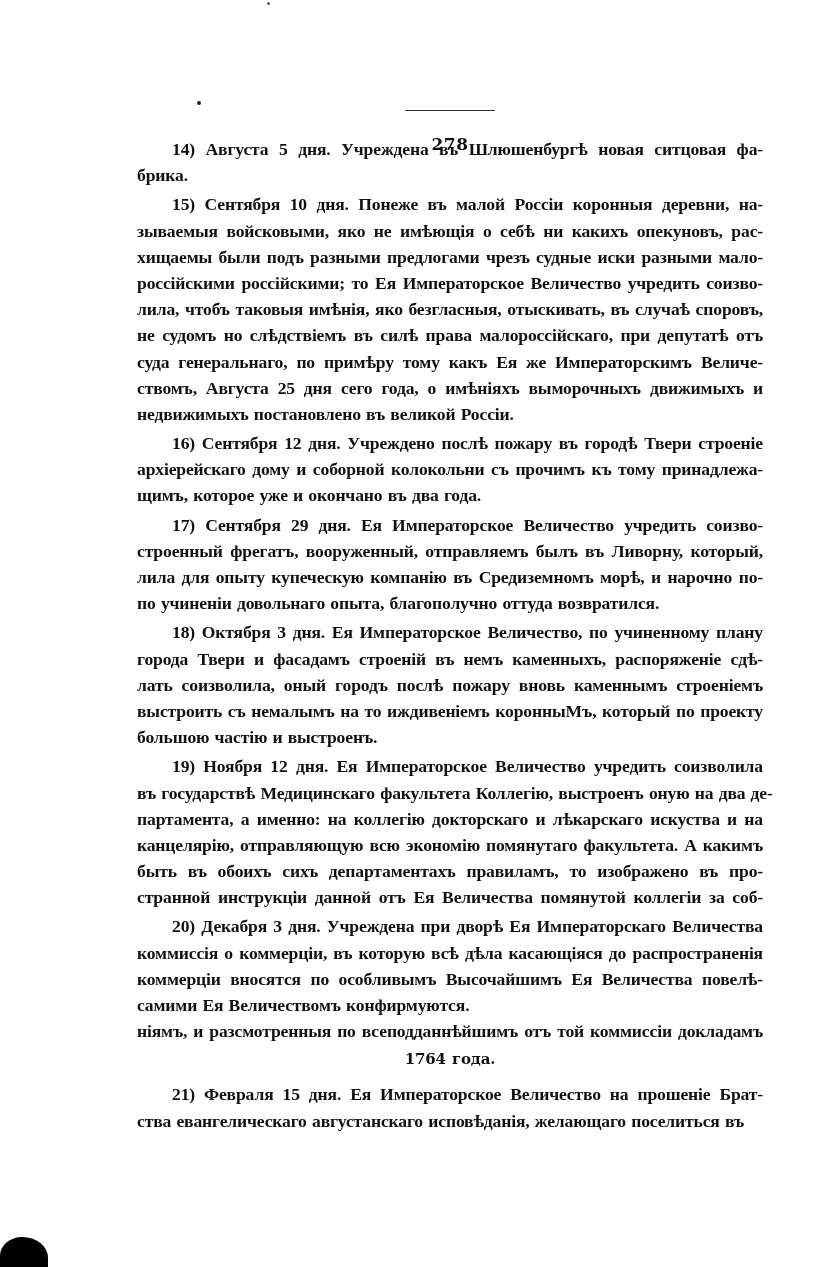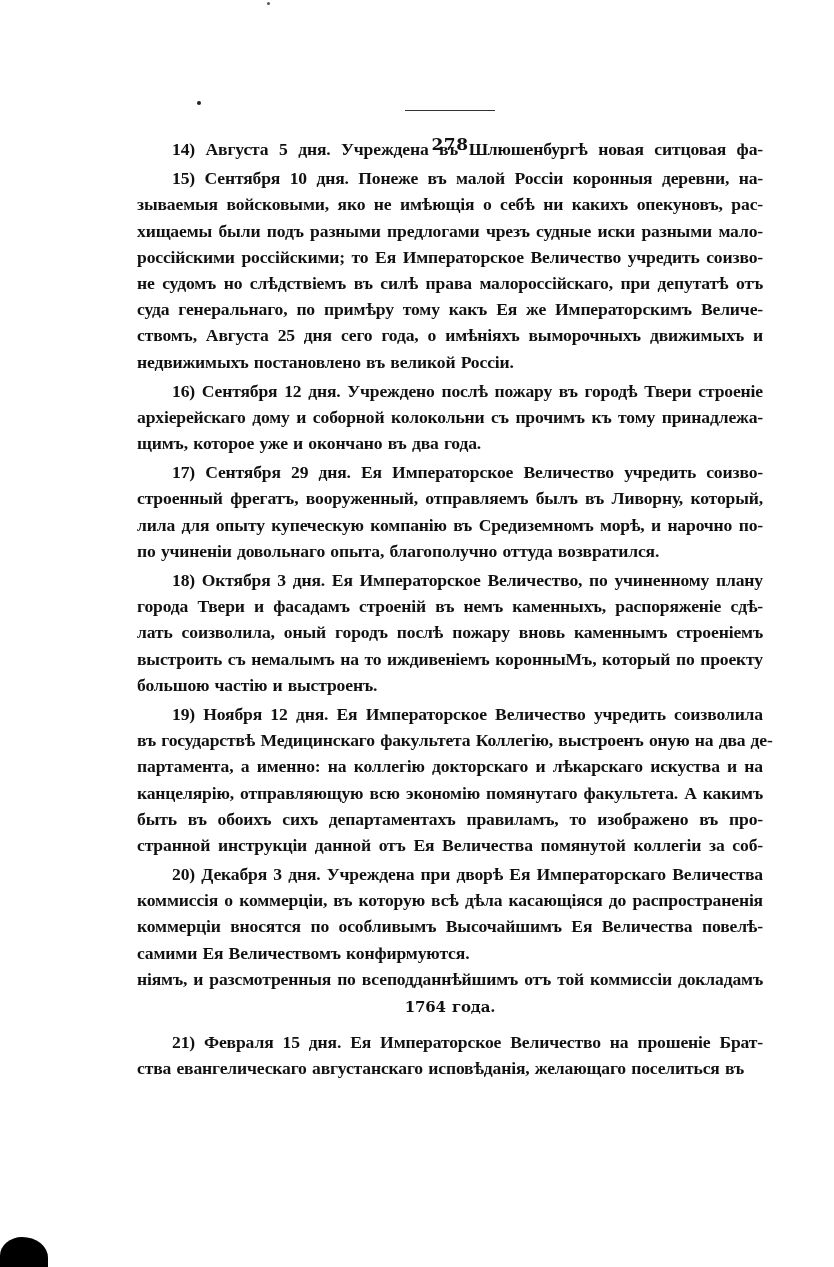--- a/index.html
+++ b/index.html
@@ -107,26 +107,28 @@
 <div class="speck"></div>
 <div class="dot-mark"></div>
 
 <div class="page-number">278</div>
 <div class="page-rule"></div>
 
 <div class="text-block">
   <div id="entries">
       <div class="para">
         <span class="line indent">14) Августа 5 дня. Учреждена въ Шлюшенбургѣ новая ситцовая фа-</span>
+        <span class="line last">брика.</span>
       </div>
       <div class="para">
         <span class="line indent">15) Сентября 10 дня. Понеже въ малой Россіи коронныя деревни, на-</span>
         <span class="line">зываемыя войсковыми, яко не имѣющія о себѣ ни какихъ опекуновъ, рас-</span>
         <span class="line">хищаемы были подъ разными предлогами чрезъ судные иски разными мало-</span>
         <span class="line">россійскими россійскими; то Ея Императорское Величество учредить соизво-</span>
+        <span class="line">лила, чтобъ таковыя имѣнія, яко безгласныя, отыскивать, въ случаѣ споровъ,</span>
         <span class="line">не судомъ но слѣдствіемъ въ силѣ права малороссійскаго, при депутатѣ отъ</span>
         <span class="line">суда генеральнаго, по примѣру тому какъ Ея же Императорскимъ Величе-</span>
         <span class="line">ствомъ, Августа 25 дня сего года, о имѣніяхъ выморочныхъ движимыхъ и</span>
         <span class="line last">недвижимыхъ постановлено въ великой Россіи.</span>
       </div>
       <div class="para">
         <span class="line indent">16) Сентября 12 дня. Учреждено послѣ пожару въ городѣ Твери строеніе</span>
         <span class="line">архіерейскаго дому и соборной колокольни съ прочимъ къ тому принадлежа-</span>
         <span class="line last">щимъ, которое уже и окончано въ два года.</span>
       </div>

